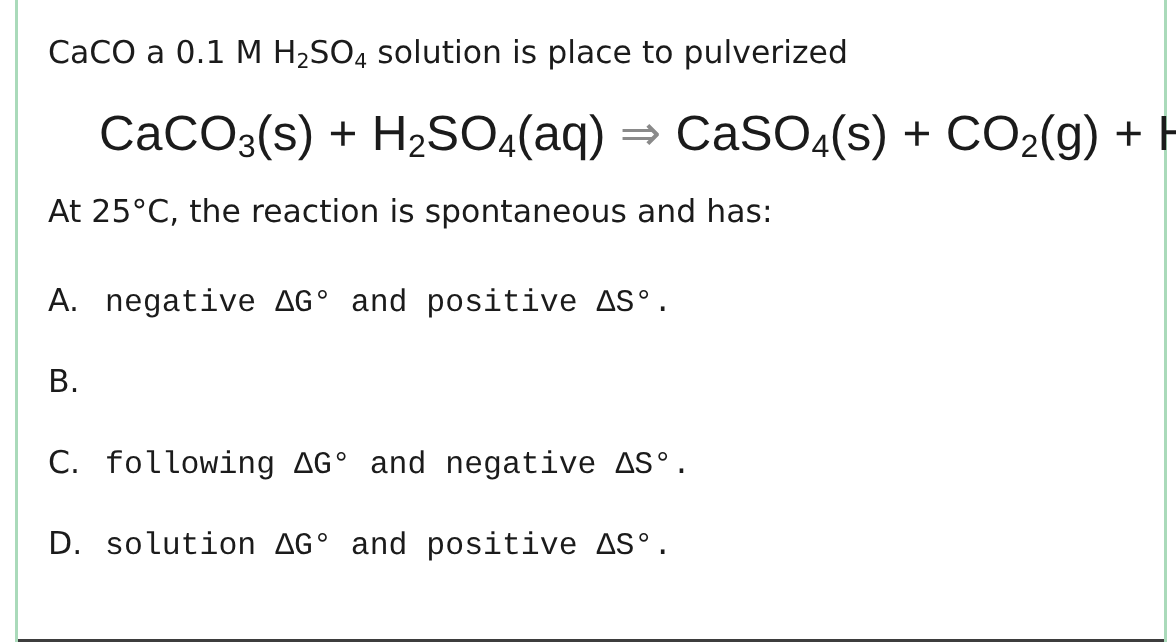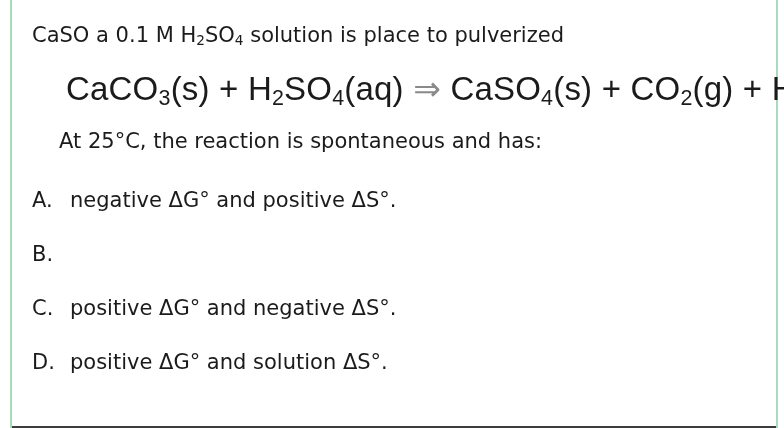--- a/index.html
+++ b/index.html
@@ -50,70 +50,70 @@
     letter-spacing: 0.2px;
     white-space: nowrap;
   }
   .equation .arrow {
     color: #8a8a8a;
   }
   .condition {
     margin-top: 18px;
     line-height: 30px;
     white-space: nowrap;
-    margin-left: 27px;
   }
   .options {
     margin-top: 32px;
   }
   .option {
     display: flex;
     align-items: baseline;
     height: 30px;
     margin-bottom: 24px;
     cursor: pointer;
   }
   .opt-label {
     width: 38px;
     flex: 0 0 38px;
   }
   .opt-text {
     white-space: nowrap;
+    font-family: Liberation Mono, monospace;
   }
   sub {
     font-size: 0.65em;
     line-height: 0;
     vertical-align: -0.22em;
   }
 </style>
 </head>
 <body>
 
 <div class="panel">
   <div class="content">
 
-    <div class="line"><span>CaSO a 0.1 M H</span><sub>2</sub><span>SO</span><sub>4</sub><span> solution is place to pulverized</span></div>
+    <div class="line"><span>CaCO a 0.1 M H</span><sub>2</sub><span>SO</span><sub>4</sub><span> solution is place to pulverized</span></div>
 
     <div class="equation"><span>CaCO</span><sub>3</sub><span>(s) + H</span><sub>2</sub><span>SO</span><sub>4</sub><span>(aq)</span><span class="arrow"> ⇒ </span><span>CaSO</span><sub>4</sub><span>(s) + CO</span><sub>2</sub><span>(g) + H</span><sub>2</sub><span>O(l)</span></div>
 
     <div class="condition">At 25°C, the reaction is spontaneous and has:</div>
 
     <div class="options">
       <div class="option">
         <span class="opt-label">A.</span>
         <span class="opt-text">negative ΔG° and positive ΔS°.</span>
       </div>
       <div class="option">
         <span class="opt-label">B.</span>
       </div>
       <div class="option">
         <span class="opt-label">C.</span>
-        <span class="opt-text">positive ΔG° and negative ΔS°.</span>
+        <span class="opt-text">following ΔG° and negative ΔS°.</span>
       </div>
       <div class="option">
         <span class="opt-label">D.</span>
-        <span class="opt-text">positive ΔG° and solution ΔS°.</span>
+        <span class="opt-text">solution ΔG° and positive ΔS°.</span>
       </div>
     </div>
 
   </div>
   <div class="bottom-line"></div>
 </div>
 
 </body></html>

